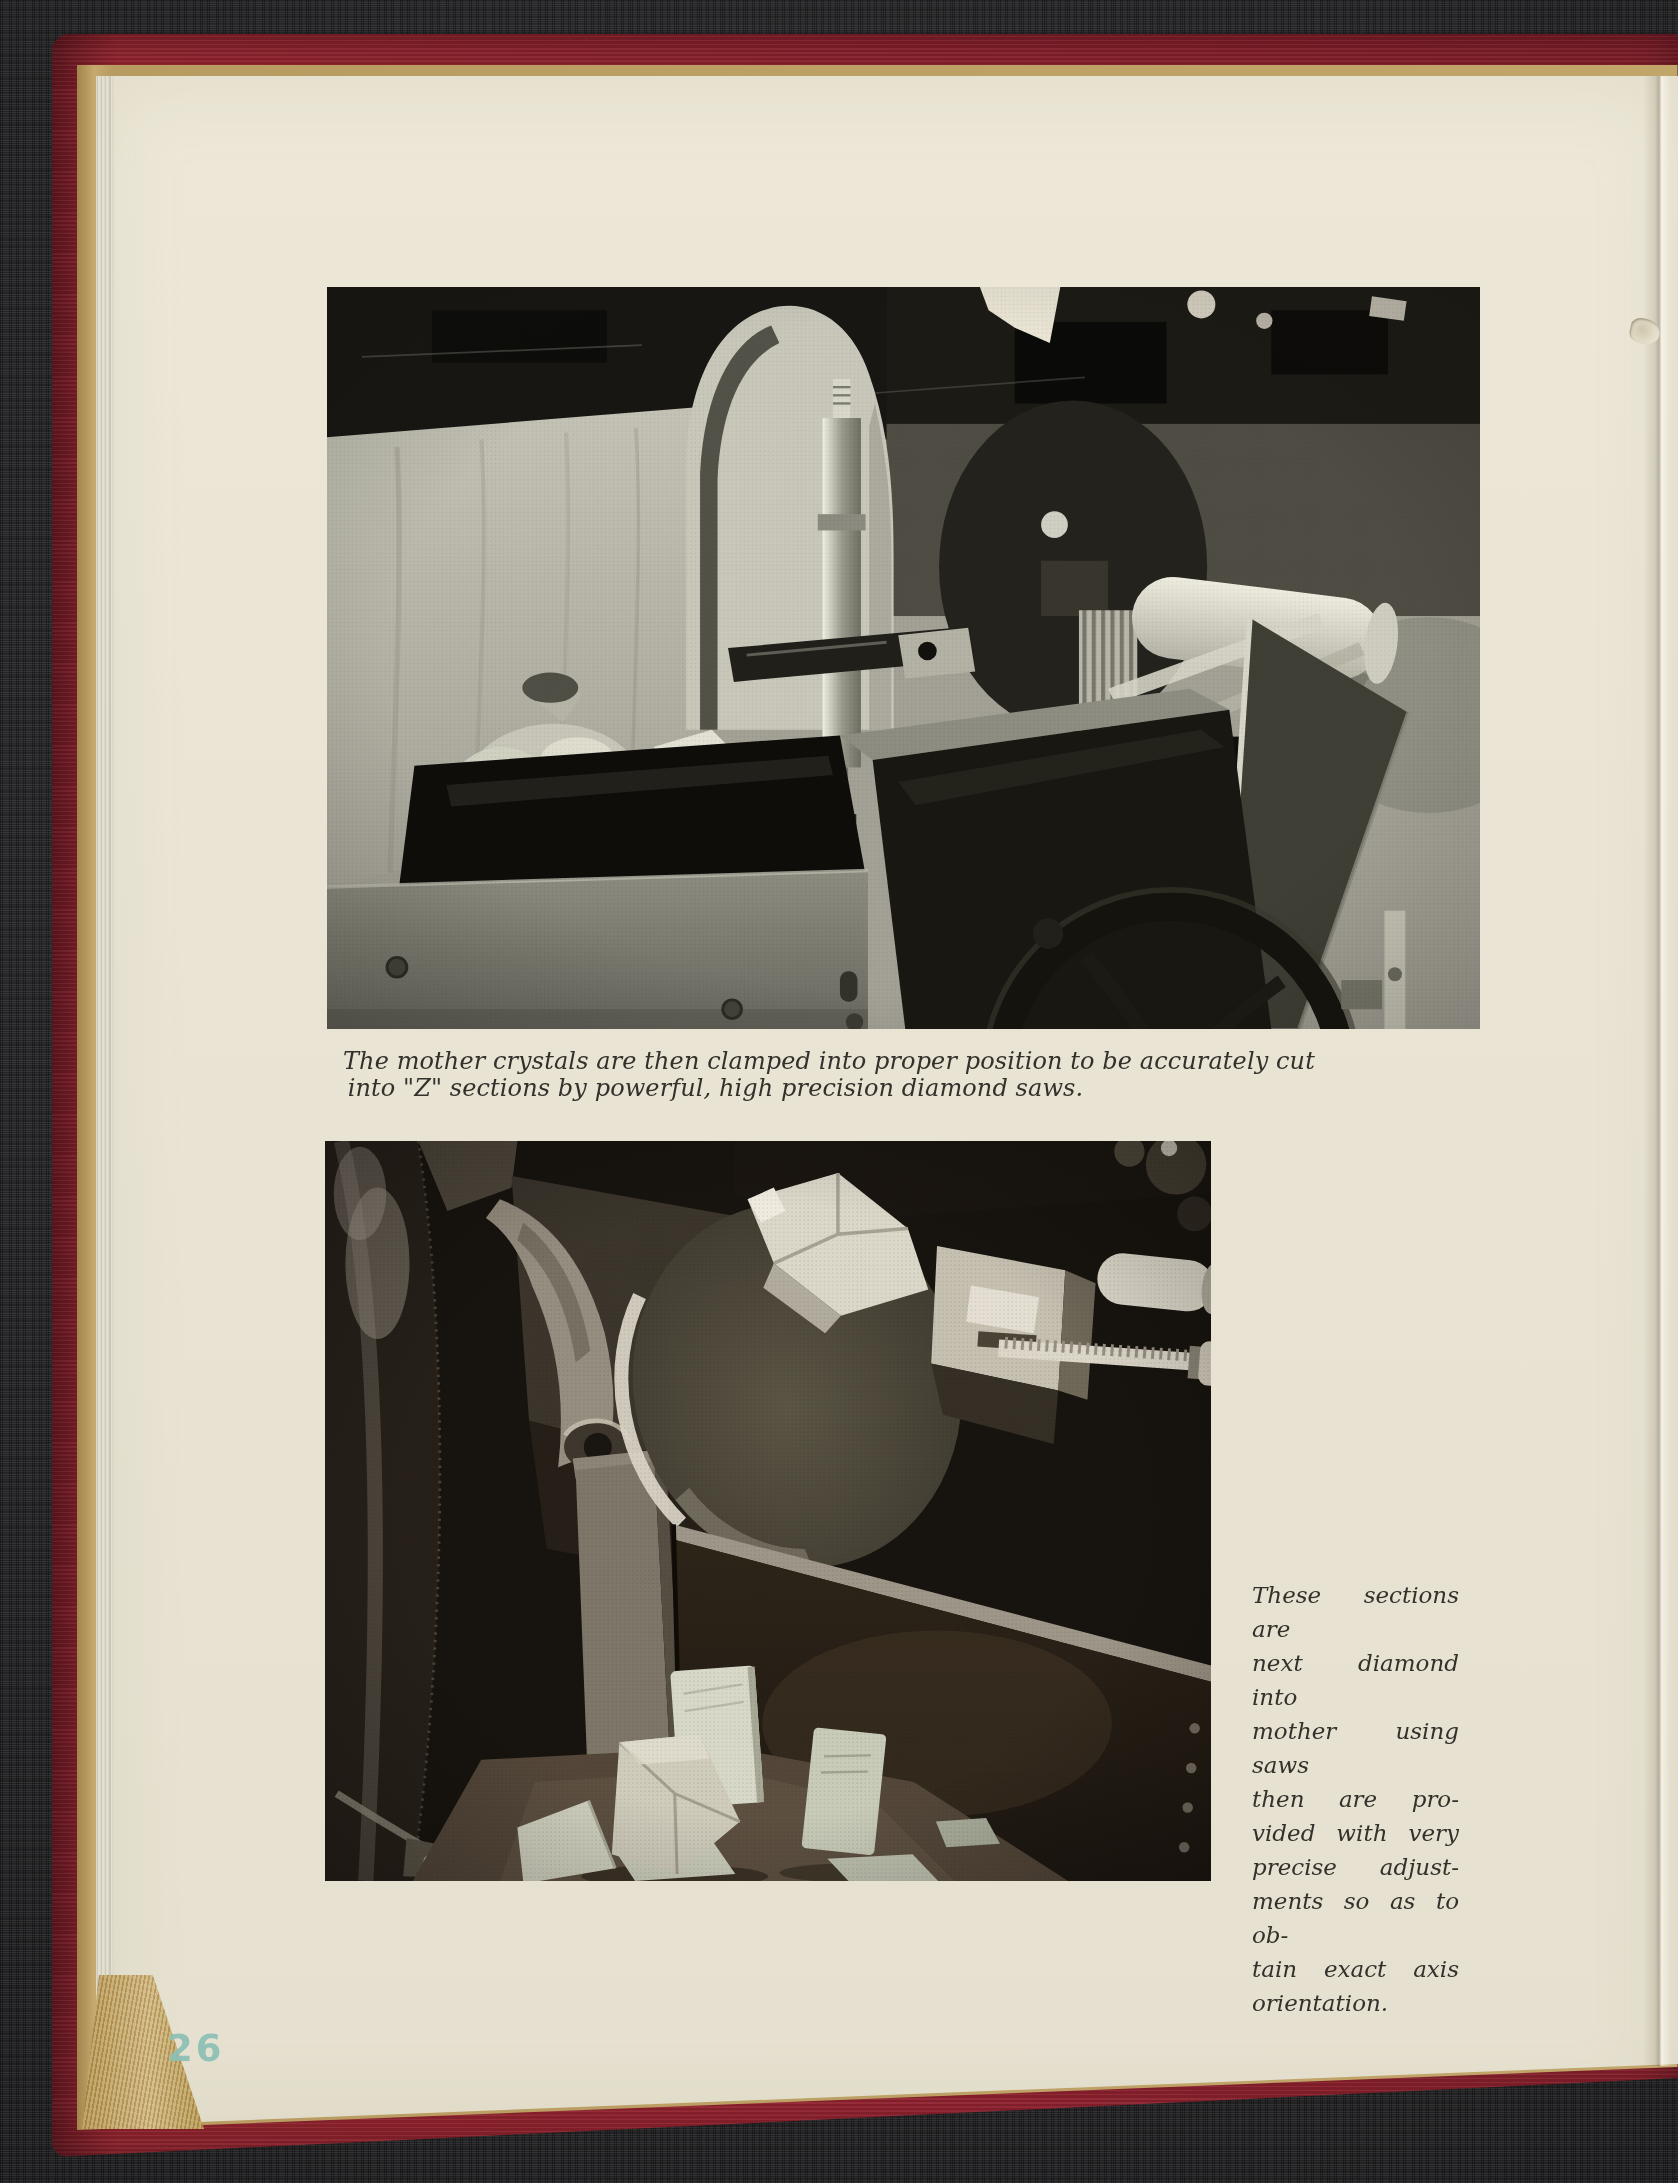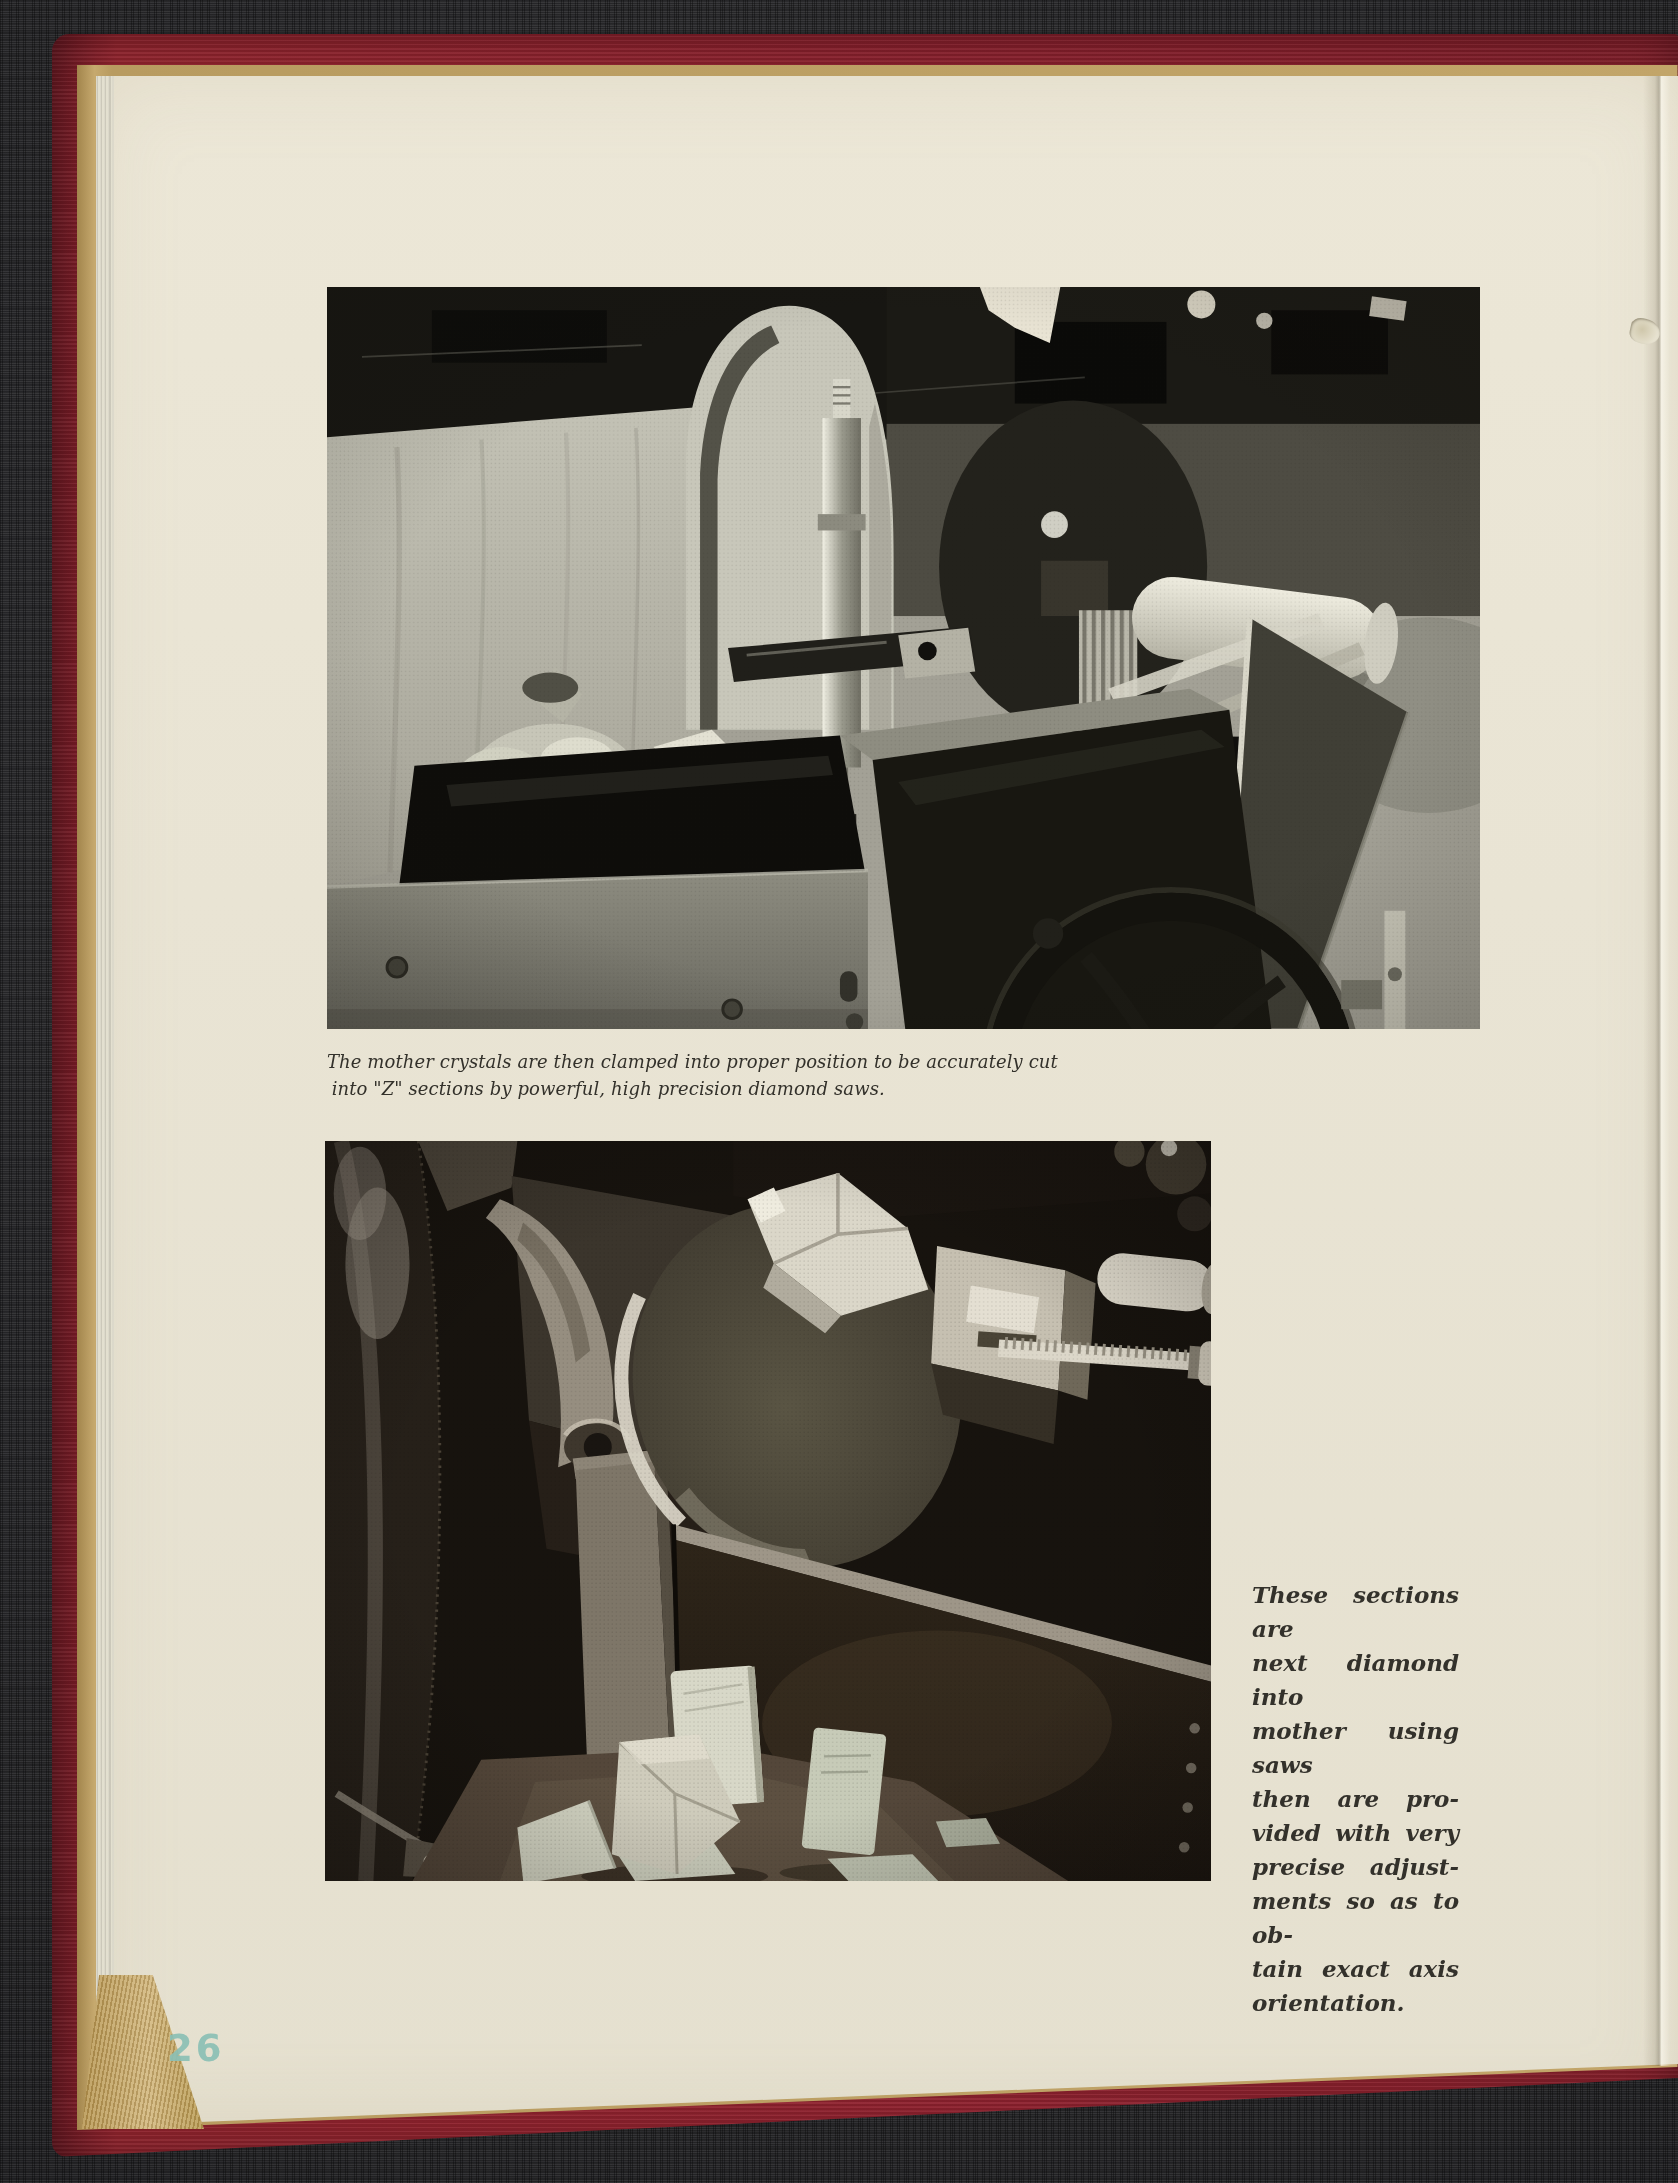--- a/index.html
+++ b/index.html
@@ -56,23 +56,23 @@
     transform:rotate(12deg);
   }
   figure{position:absolute;margin:0;z-index:6;}
   #figure-top{left:327px;top:287px;width:1153px;height:742px;}
   #figure-bottom{left:325px;top:1141px;width:886px;height:740px;}
   figure svg{display:block;width:100%;height:100%;}
   .caption{
     position:absolute;z-index:7;color:#33312b;font-style:italic;
     font-family:"DejaVu Serif", serif;
   }
-  #caption-top{left:327px;top:1048px;font-size:18px;line-height:27px;white-space:nowrap;letter-spacing:0.1px;}
+  #caption-top{left:343px;top:1048px;font-size:24px;line-height:27px;white-space:nowrap;letter-spacing:0.1px;}
   #caption-top .cline2{padding-left:4.7px;}
-  #caption-side{left:1252px;top:1578px;width:207px;font-size:23px;line-height:34px;font-weight:bold;}
+  #caption-side{left:1252px;top:1578px;width:207px;font-size:23px;line-height:34px;}
   #caption-side .cline{text-align:justify;text-align-last:justify;}
   #caption-side .cline.last{text-align-last:left;}
   .page-number{
     position:absolute;left:167px;top:2027px;z-index:7;
     font-family:"DejaVu Sans", sans-serif;font-weight:bold;
     font-size:37px;letter-spacing:2.9px;color:#8cc0b5;opacity:.92;text-align:right;
   }
 </style>
 </head>
 <body>

